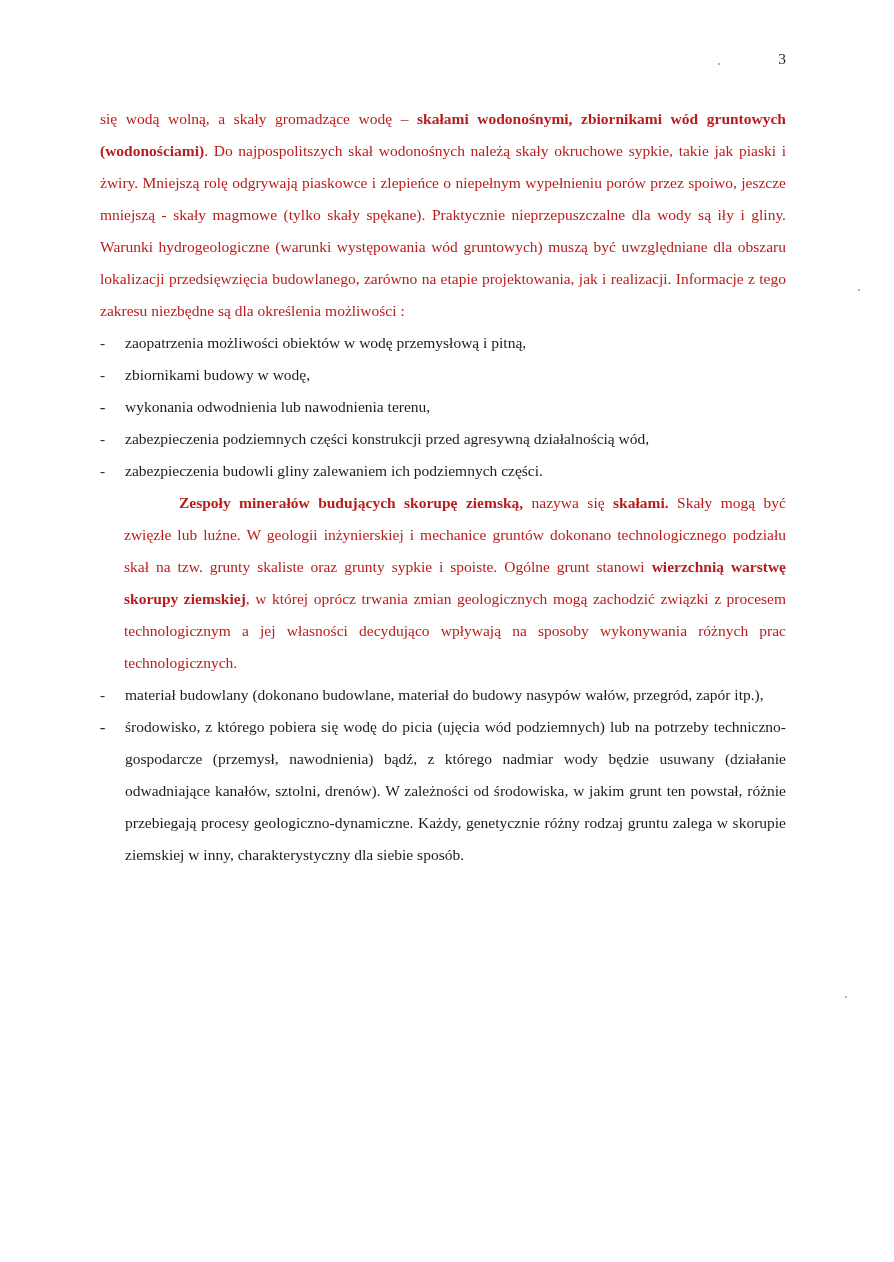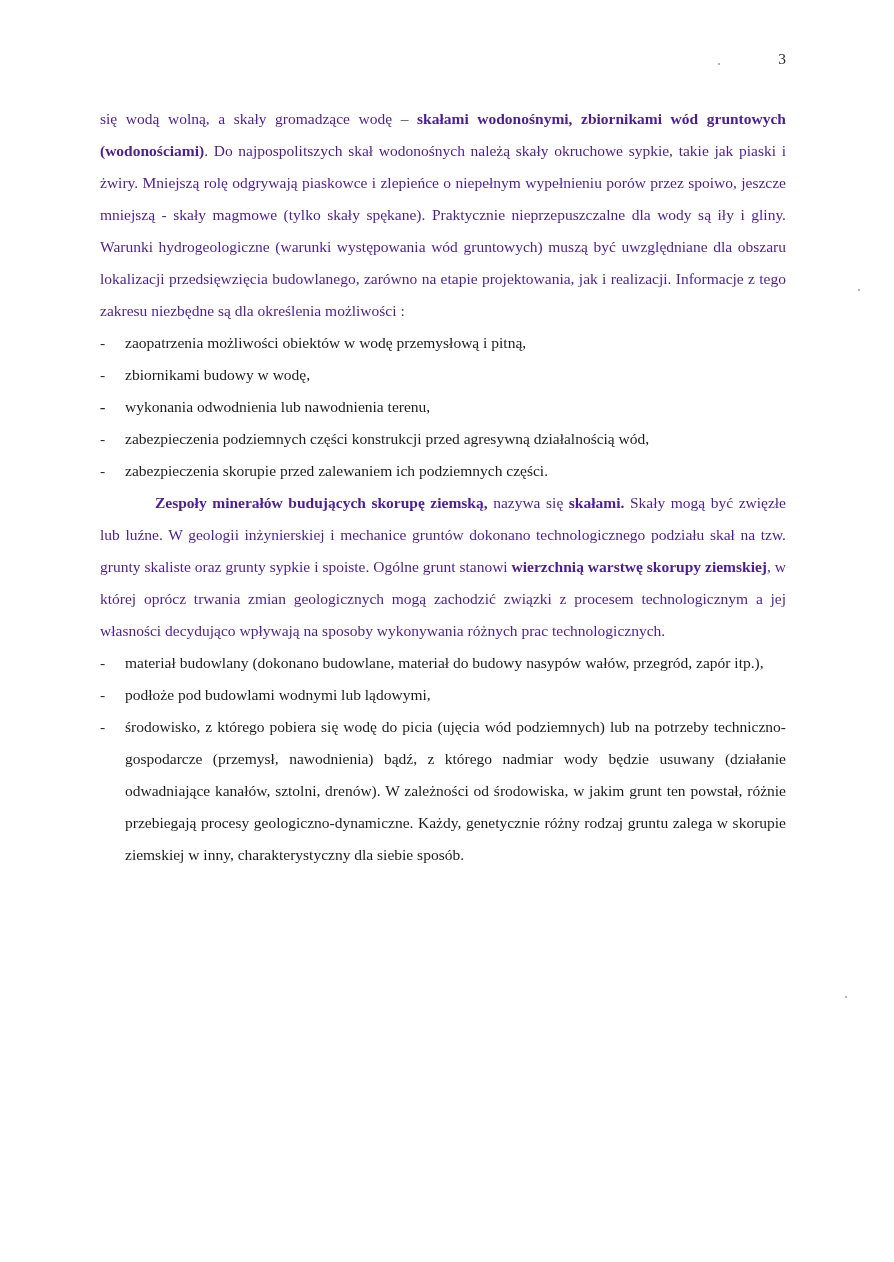--- a/index.html
+++ b/index.html
@@ -37,26 +37,27 @@
     top: 103px;
     left: 100px;
     width: 686px;
   }
   p.para {
     margin: 0;
     font-size: 15.5px;
     line-height: 32px;
     text-align: justify;
     text-justify: inter-word;
-    color: #4c1d95;
+    color: #b91c1c;
     -webkit-hyphens: none;
     hyphens: none;
   }
   p.para.indent {
     text-indent: 55px;
+    margin-left: 24px;
   }
   b, .b {
     font-weight: bold;
   }
   ul.dash-list {
     margin: 0;
     padding: 0;
     list-style: none;
   }
   ul.dash-list > li {
@@ -87,24 +88,24 @@
 
   <div class="body">
     <div id="blocks-root">
         <p class="para"><span>się wodą wolną, a skały gromadzące wodę – </span><b>skałami wodonośnymi, zbiornikami wód gruntowych (wodonościami)</b><span>. Do najpospolitszych skał wodonośnych należą skały okruchowe sypkie, takie jak piaski i żwiry. Mniejszą rolę odgrywają piaskowce i zlepieńce o niepełnym wypełnieniu porów przez spoiwo, jeszcze mniejszą - skały magmowe (tylko skały spękane). Praktycznie nieprzepuszczalne dla wody są iły i gliny. Warunki hydrogeologiczne (warunki występowania wód gruntowych) muszą być uwzględniane dla obszaru lokalizacji przedsięwzięcia budowlanego, zarówno na etapie projektowania, jak i realizacji. Informacje z tego zakresu niezbędne są dla określenia możliwości :</span></p>
         <ul class="dash-list">
           <li><span class="dash">-</span><span>zaopatrzenia możliwości obiektów w wodę przemysłową i pitną,</span></li>
           <li><span class="dash">-</span><span>zbiornikami budowy w wodę,</span></li>
           <li><span class="dash">-</span></li>
           <li><span class="dash">-</span><span>wykonania odwodnienia lub nawodnienia terenu,</span></li>
           <li><span class="dash">-</span><span>zabezpieczenia podziemnych części konstrukcji przed agresywną działalnością wód,</span></li>
-          <li><span class="dash">-</span><span>zabezpieczenia skorupie przed zalewaniem ich podziemnych części.</span></li>
+          <li><span class="dash">-</span><span>zabezpieczenia budowli gliny zalewaniem ich podziemnych części.</span></li>
         </ul>
         <p class="para indent"><b>Zespoły minerałów budujących skorupę ziemską,</b><span> nazywa się </span><b>skałami.</b><span> Skały mogą być zwięzłe lub luźne. W geologii inżynierskiej i mechanice gruntów dokonano technologicznego podziału skał na tzw. grunty skaliste oraz grunty sypkie i spoiste. Ogólne grunt stanowi </span><b>wierzchnią warstwę skorupy ziemskiej</b><span>, w której oprócz trwania zmian geologicznych mogą zachodzić związki z procesem technologicznym a jej własności decydująco wpływają na sposoby wykonywania różnych prac technologicznych.</span></p>
         <ul class="dash-list">
           <li><span class="dash">-</span><span>materiał budowlany (dokonano budowlane, materiał do budowy nasypów wałów, przegród, zapór itp.),</span></li>
-          <li><span class="dash">-</span><span>podłoże pod budowlami wodnymi lub lądowymi,</span></li>
+          <li><span class="dash">-</span></li>
           <li><span class="dash">-</span><span>środowisko, z którego pobiera się wodę do picia (ujęcia wód podziemnych) lub na potrzeby techniczno-gospodarcze (przemysł, nawodnienia) bądź, z którego nadmiar wody będzie usuwany (działanie odwadniające kanałów, sztolni, drenów). W zależności od środowiska, w jakim grunt ten powstał, różnie przebiegają procesy geologiczno-dynamiczne. Każdy, genetycznie różny rodzaj gruntu zalega w skorupie ziemskiej w inny, charakterystyczny dla siebie sposób.</span></li>
         </ul>
       </div>
   </div>
 
 </div>
 
 </body></html>

